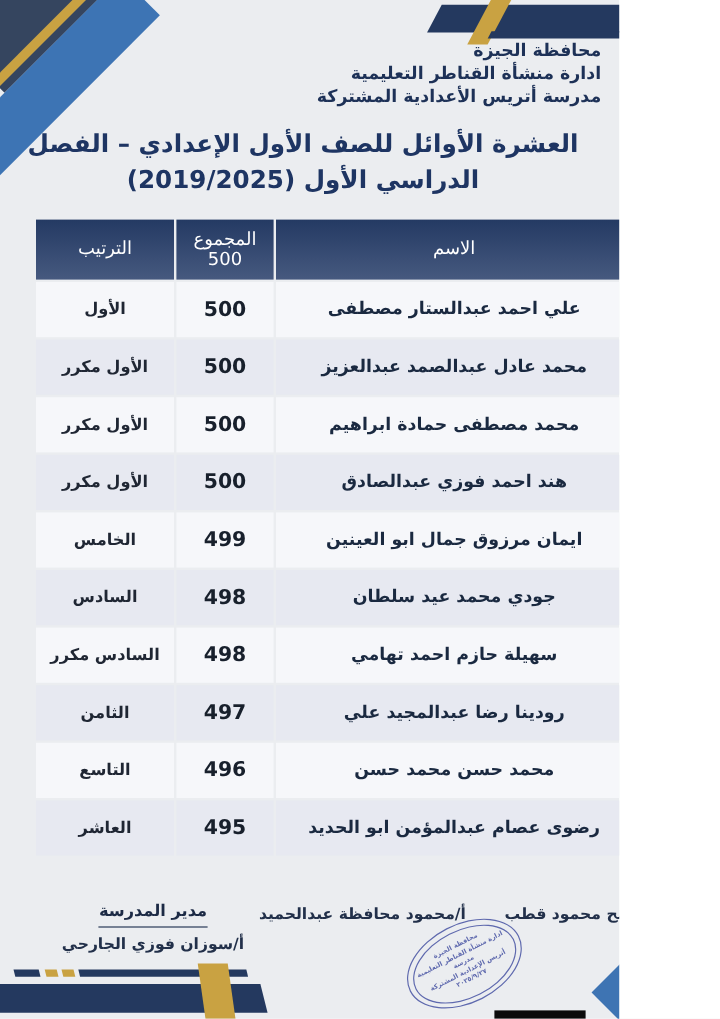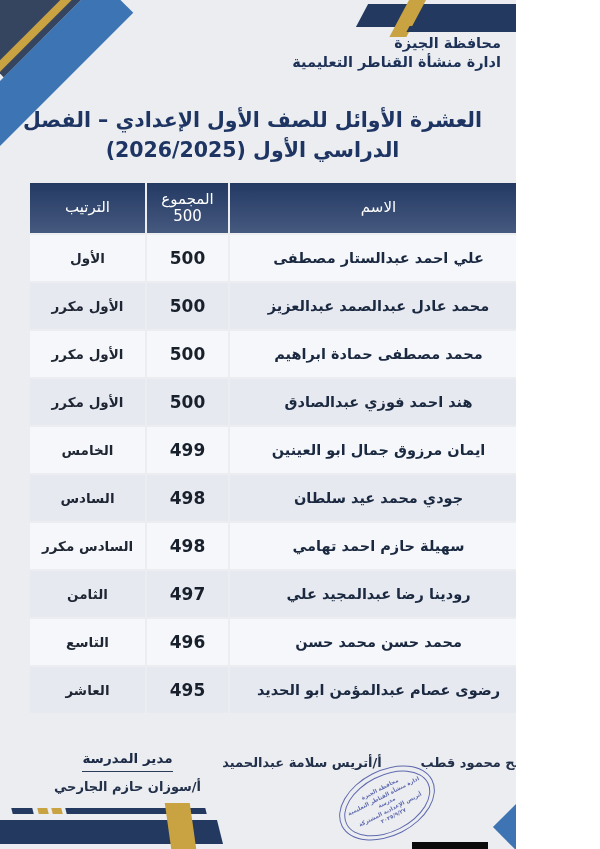--- a/index.html
+++ b/index.html
@@ -99,25 +99,26 @@
   <div class="deco bl-bar-thin-b"></div>
   <div class="deco bl-bar-thick"></div>
   <div class="deco bl-gold"></div>
   <div class="deco br-slate"></div>
   <div class="deco br-blue"></div>
   <div class="deco bottom-black"></div>
 
   <div class="org">
     <div>محافظة الجيزة</div>
     <div>ادارة منشأة القناطر التعليمية</div>
+    <div>مدرسة أتريس الأعدادية المشتركة</div>
   </div>
 
   <div class="title">
     <div>العشرة الأوائل للصف الأول الإعدادي – الفصل</div>
-    <div>الدراسي الأول (2026/2025)</div>
+    <div>الدراسي الأول (2019/2025)</div>
   </div>
 
   <div class="rtable">
     <div class="t-row">
       <div class="th">م</div>
       <div class="th">الاسم</div>
       <div class="th">
         <span><span>المجموع</span><br><span>500</span></span>
       </div>
       <div class="th">الترتيب</div>
@@ -182,25 +183,25 @@
       <div class="td c-name">رضوى عصام عبدالمؤمن ابو الحديد</div>
       <div class="td c-total">495</div>
       <div class="td c-rank">العاشر</div>
     </div>
   </div>
 
   <div class="sig sig-right">
     <div class="sig-name">أ/سامح محمود قطب</div>
   </div>
   <div class="sig sig-mid">
-    <div class="sig-name">أ/أتريس سلامة عبدالحميد</div>
+    <div class="sig-name">أ/محمود محافظة عبدالحميد</div>
   </div>
   <div class="sig sig-left">
     <span class="sig-title">مدير المدرسة</span>
-    <div class="sig-name">أ/سوزان حازم الجارحي</div>
+    <div class="sig-name">أ/سوزان فوزي الجارحي</div>
   </div>
 
   <div class="stamp">
     <div class="stamp-inner">
       <div>محافظة الجيزة</div>
       <div>ادارة منشأة القناطر التعليمية</div>
       <div>مدرسة</div>
       <div>أتريس الإعدادية المشتركة</div>
       <div>٢٠٢٥/٩/٢٧</div>
     </div>

